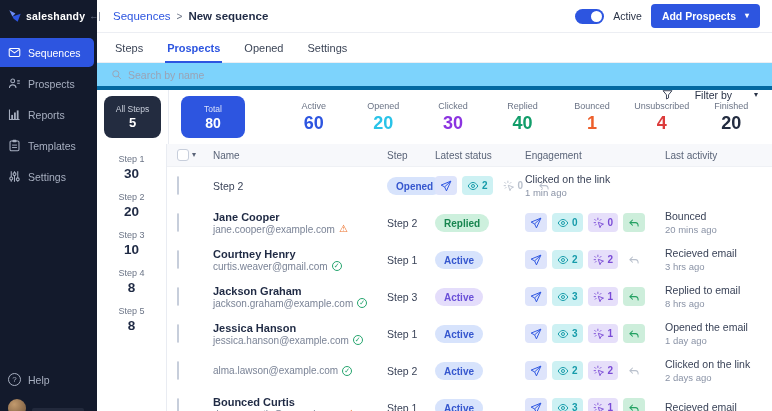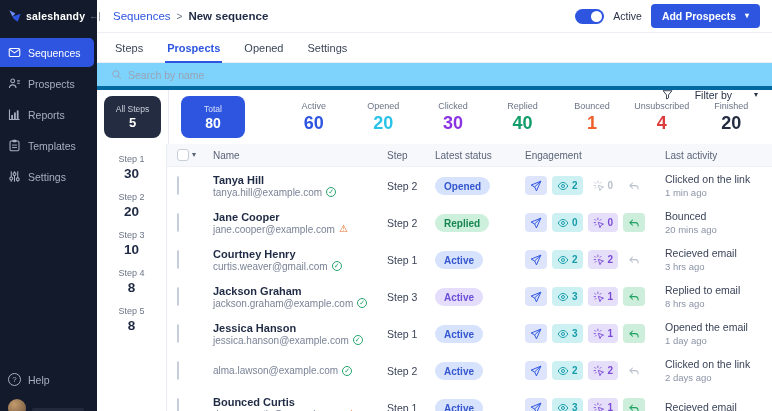--- a/index.html
+++ b/index.html
@@ -304,27 +304,20 @@
           </span>
           <span>Name</span>
           <span>Step</span>
           <span>Latest status</span>
           <span>Engagement</span>
           <span>Last activity</span>
         </div>
         <div id="rows">
   <div class="trow">
     <span><span class="cb"></span></span>
-    <span class="name-cell">
-      <span class="pname">Tanya Hill</span>
-      <span class="pemail">
-        <span>tanya.hill@example.com</span>
-        <span class="estat verified">✓</span>
-      </span>
-    </span>
     <span class="step-cell">Step 2</span>
     <span><span class="badge blue">Opened</span></span>
     <span class="engage">
       <span class="pill send on">
         <svg viewBox="0 0 16 16">
           <path d="M14.5 1.5 L1.5 6.8 L6.2 9.2 L8.6 14.5 L14.5 1.5 Z M6.2 9.2 L14.5 1.5" fill="none" stroke="currentColor" stroke-width="1.3" stroke-linejoin="round"></path>
         </svg>
       </span>
       <span class="pill eye on">
         <svg viewBox="0 0 16 16">

